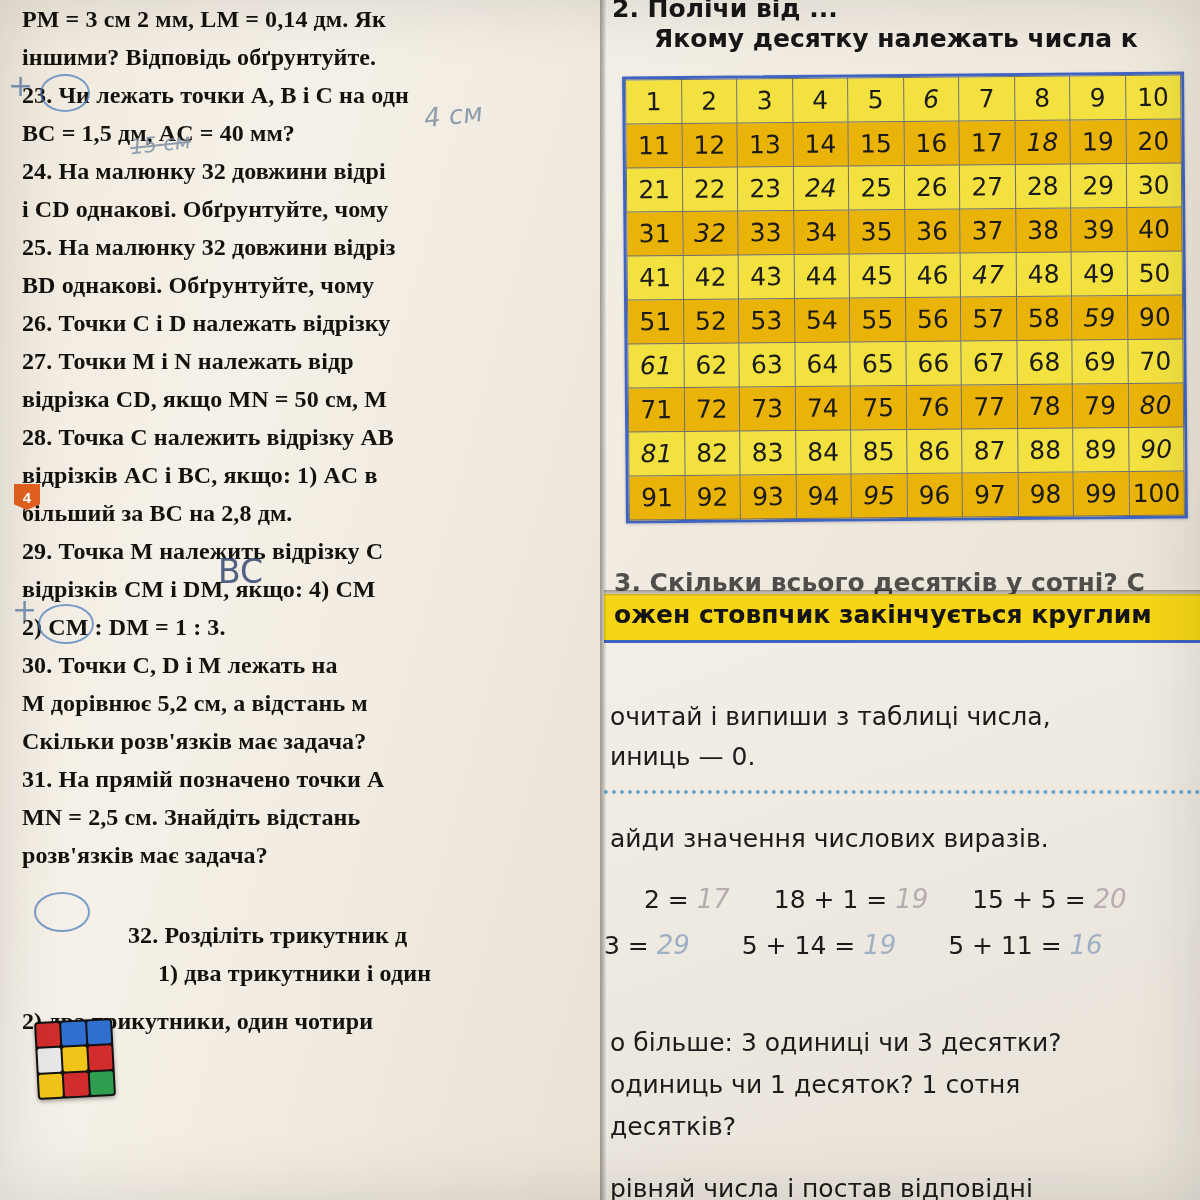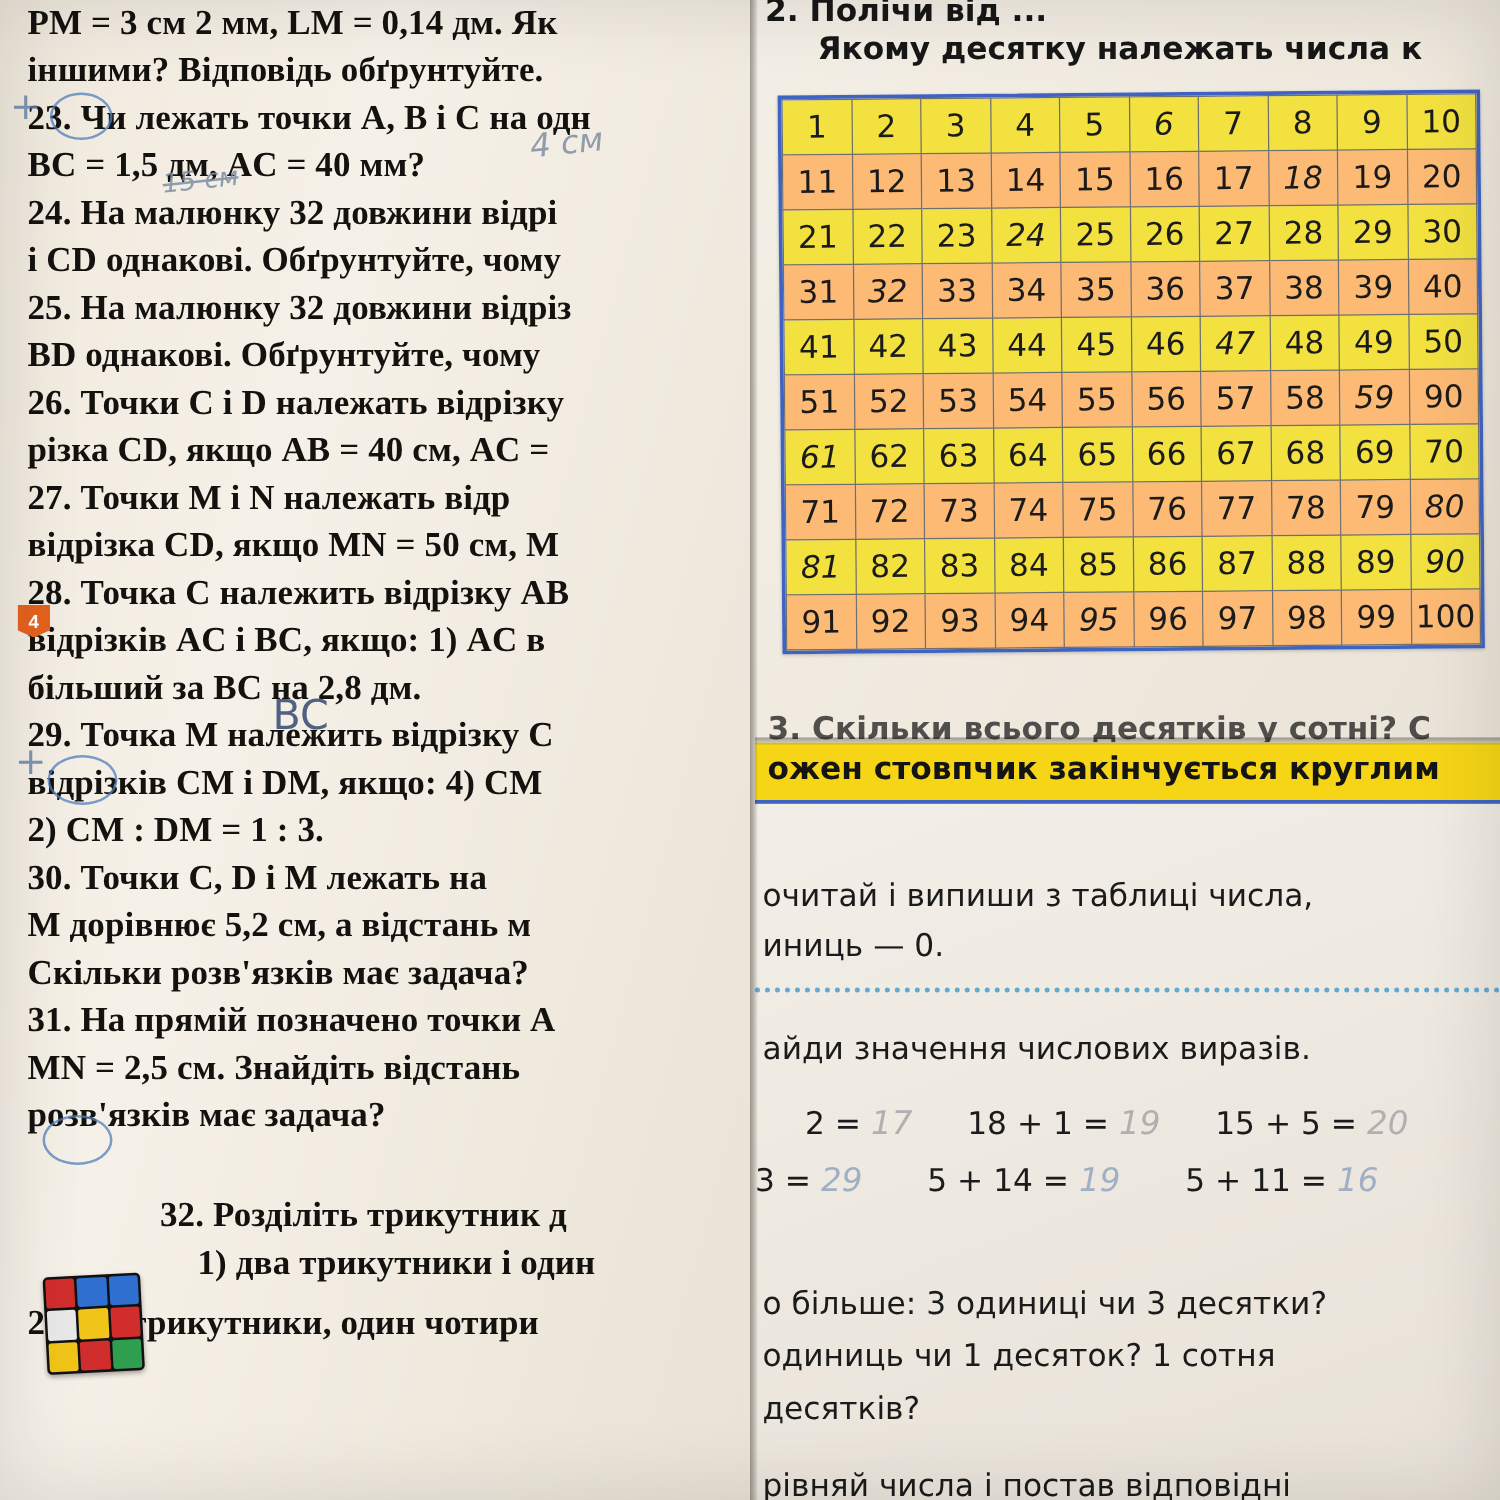--- a/index.html
+++ b/index.html
@@ -24,21 +24,21 @@
     background-image:
       linear-gradient(105deg, #efe8dc 0%, #f6f1e8 35%, #efe9de 70%, #e9e2d5 100%);
     overflow: hidden;
   }
   #left-page .inner {
     padding: 0 6px 0 22px;
     color: #14120f;
   }
   .tx {
     font-family: "Liberation Serif", serif;
-    font-size: 28px;
+    font-size: 24px;
     line-height: 38px;
     letter-spacing: .1px;
     white-space: nowrap;
   }
   .tx.b { font-weight: bold; }
   .clip-line { overflow: hidden; height: 38px; }
   .firstline { margin-top: 0; }
 
   
   .hand {
@@ -142,21 +142,21 @@
     width: 10%;
     height: 43px;
     text-align: center;
     vertical-align: middle;
     font-family: "DejaVu Sans", sans-serif;
     font-size: 25px;
     color: #1b1b1b;
     padding: 0;
   }
   td.y { background: #f2e13f; }
-  td.p { background: #fdba74; }
+  td.p { background: #eab308; }
   td.hw { color: #b9b07a; font-style: italic; }
   td.hwp { color: #cfa0a6; font-style: italic; }
 
   
   #work-photo {
     position: absolute;
     left: 604px; top: 594px;
     width: 596px; height: 606px;
     background: #efeae2;
     background-image: linear-gradient(160deg,#f3efe8 0%, #e8e2d8 100%);
@@ -246,23 +246,20 @@
           <div class="tx b">і CD однакові. Обґрунтуйте, чому</div>
         </div>
       <div class="clip-line">
           <div class="tx b">25. На малюнку 32 довжини відріз</div>
         </div>
       <div class="clip-line">
           <div class="tx b">BD однакові. Обґрунтуйте, чому</div>
         </div>
       <div class="clip-line">
           <div class="tx b">26. Точки C i D належать відрізку</div>
-        </div>
-      <div class="clip-line">
-          <div class="tx b">різка CD, якщо AB = 40 см, AC =</div>
         </div>
       <div class="clip-line">
           <div class="tx b">27. Точки M i N належать відр</div>
         </div>
       <div class="clip-line">
           <div class="tx b">відрізка CD, якщо MN = 50 см, M</div>
         </div>
       <div class="clip-line">
           <div class="tx b">28. Точка C належить відрізку AB</div>
         </div>

